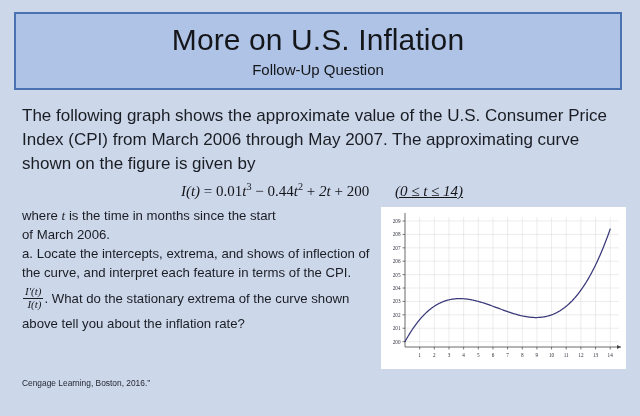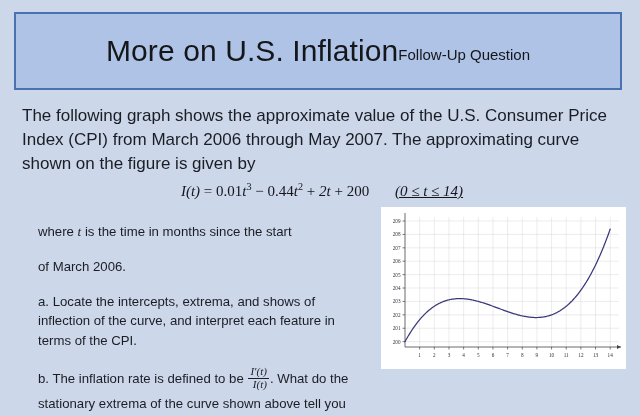--- a/index.html
+++ b/index.html
@@ -19,21 +19,21 @@
   .title-box {
     position: absolute;
     left: 14px;
     top: 12px;
     width: 608px;
     height: 78px;
     box-sizing: border-box;
     border: 2px solid #4a72b0;
     background: #aec3e6;
     display: flex;
-    flex-direction: row;
+    flex-direction: column;
     align-items: center;
     justify-content: center;
   }
   .title-main {
     font-size: 30px;
     color: #15161a;
     line-height: 1.05;
     letter-spacing: 0.1px;
     font-weight: 400;
   }
@@ -74,21 +74,21 @@
   
   .body-left {
     position: absolute;
     left: 22px;
     top: 206px;
     width: 356px;
     font-size: 13.2px;
     line-height: 1.45;
     color: #1a1d24;
   }
-  .body-left p { margin: 16px; }
+  .body-left p { margin: 0; }
   .body-left .mi {
     font-family: "Liberation Serif", serif;
     font-style: italic;
   }
   .q-b {
     margin-top: 3px !important;
     line-height: 1.9;
   }
   .frac {
     display: inline-block;
@@ -150,21 +150,21 @@
   <span class="mi">2t</span>
   <span>+</span>
   <span>200</span>
   <span class="formula-range mi">(0 ≤ t ≤ 14)</span>
 </div>
 
 <div class="body-left">
   <p><span>where </span><span class="mi">t</span><span> is the time in months since the start</span></p>
   <p>of March 2006.</p>
   <p>a. Locate the intercepts, extrema, and shows of inflection of the curve, and interpret each feature in terms of the CPI.</p>
-  <p class="q-b"><span>b. The inflation rate is defined to be </span><span class="frac"><span class="num">I′(t)</span><span class="den">I(t)</span></span><span>. What do the stationary extrema of the curve shown above tell you about the inflation rate?</span></p>
+  <p class="q-b"><span class="frac"><span class="num">I′(t)</span><span class="den">I(t)</span></span><span>. What do the stationary extrema of the curve shown above tell you about the inflation rate?</span></p>
 </div>
 
 <div class="chart-panel">
   <svg id="chart-svg" width="245" height="162" viewBox="0 0 245 162">
       <line x1="38.65753424657534" y1="10" x2="38.65753424657534" y2="140" stroke="#d9d9d9" stroke-width="0.5"></line>
       <line x1="53.31506849315068" y1="10" x2="53.31506849315068" y2="140" stroke="#d9d9d9" stroke-width="0.5"></line>
       <line x1="67.97260273972603" y1="10" x2="67.97260273972603" y2="140" stroke="#d9d9d9" stroke-width="0.5"></line>
       <line x1="82.63013698630137" y1="10" x2="82.63013698630137" y2="140" stroke="#d9d9d9" stroke-width="0.5"></line>
       <line x1="97.2876712328767" y1="10" x2="97.2876712328767" y2="140" stroke="#d9d9d9" stroke-width="0.5"></line>
       <line x1="111.94520547945206" y1="10" x2="111.94520547945206" y2="140" stroke="#d9d9d9" stroke-width="0.5"></line>
@@ -235,13 +235,14 @@
       <text x="19.5" y="42.72474226804133" class="tick-label" text-anchor="end">207</text>
       <line x1="21.5" y1="27.422680412371264" x2="24" y2="27.422680412371264" stroke="#444444" stroke-width="0.7"></line>
       <text x="19.5" y="29.322680412371263" class="tick-label" text-anchor="end">208</text>
       <line x1="21.5" y1="14.02061855670118" x2="24" y2="14.02061855670118" stroke="#444444" stroke-width="0.7"></line>
       <text x="19.5" y="15.92061855670118" class="tick-label" text-anchor="end">209</text>
       <path d="M 24.00 134.64 L 24.73 133.31 L 25.47 132.01 L 26.20 130.73 L 26.93 129.48 L 27.66 128.25 L 28.40 127.05 L 29.13 125.87 L 29.86 124.72 L 30.60 123.58 L 31.33 122.48 L 32.06 121.39 L 32.79 120.33 L 33.53 119.29 L 34.26 118.28 L 34.99 117.29 L 35.73 116.32 L 36.46 115.37 L 37.19 114.45 L 37.92 113.54 L 38.66 112.66 L 39.39 111.80 L 40.12 110.96 L 40.86 110.14 L 41.59 109.34 L 42.32 108.57 L 43.05 107.81 L 43.79 107.08 L 44.52 106.36 L 45.25 105.66 L 45.99 104.99 L 46.72 104.33 L 47.45 103.69 L 48.18 103.07 L 48.92 102.47 L 49.65 101.89 L 50.38 101.33 L 51.12 100.78 L 51.85 100.26 L 52.58 99.75 L 53.32 99.26 L 54.05 98.78 L 54.78 98.33 L 55.51 97.89 L 56.25 97.47 L 56.98 97.06 L 57.71 96.67 L 58.45 96.30 L 59.18 95.94 L 59.91 95.60 L 60.64 95.27 L 61.38 94.96 L 62.11 94.66 L 62.84 94.38 L 63.58 94.12 L 64.31 93.87 L 65.04 93.63 L 65.77 93.41 L 66.51 93.20 L 67.24 93.01 L 67.97 92.82 L 68.71 92.66 L 69.44 92.50 L 70.17 92.36 L 70.90 92.23 L 71.64 92.12 L 72.37 92.01 L 73.10 91.92 L 73.84 91.84 L 74.57 91.78 L 75.30 91.72 L 76.03 91.67 L 76.77 91.64 L 77.50 91.62 L 78.23 91.61 L 78.97 91.61 L 79.70 91.62 L 80.43 91.63 L 81.16 91.66 L 81.90 91.70 L 82.63 91.75 L 83.36 91.81 L 84.10 91.88 L 84.83 91.95 L 85.56 92.04 L 86.29 92.13 L 87.03 92.24 L 87.76 92.35 L 88.49 92.46 L 89.23 92.59 L 89.96 92.72 L 90.69 92.87 L 91.42 93.01 L 92.16 93.17 L 92.89 93.33 L 93.62 93.50 L 94.36 93.67 L 95.09 93.85 L 95.82 94.04 L 96.55 94.23 L 97.29 94.43 L 98.02 94.64 L 98.75 94.85 L 99.49 95.06 L 100.22 95.28 L 100.95 95.50 L 101.68 95.73 L 102.42 95.96 L 103.15 96.20 L 103.88 96.43 L 104.62 96.68 L 105.35 96.92 L 106.08 97.17 L 106.82 97.43 L 107.55 97.68 L 108.28 97.94 L 109.01 98.20 L 109.75 98.46 L 110.48 98.72 L 111.21 98.99 L 111.95 99.26 L 112.68 99.53 L 113.41 99.80 L 114.14 100.07 L 114.88 100.34 L 115.61 100.61 L 116.34 100.88 L 117.08 101.16 L 117.81 101.43 L 118.54 101.70 L 119.27 101.97 L 120.01 102.24 L 120.74 102.51 L 121.47 102.78 L 122.21 103.05 L 122.94 103.32 L 123.67 103.58 L 124.40 103.84 L 125.14 104.10 L 125.87 104.36 L 126.60 104.62 L 127.34 104.87 L 128.07 105.12 L 128.80 105.37 L 129.53 105.61 L 130.27 105.85 L 131.00 106.09 L 131.73 106.32 L 132.47 106.55 L 133.20 106.78 L 133.93 107.00 L 134.66 107.21 L 135.40 107.42 L 136.13 107.63 L 136.86 107.83 L 137.60 108.02 L 138.33 108.21 L 139.06 108.40 L 139.79 108.57 L 140.53 108.74 L 141.26 108.91 L 141.99 109.06 L 142.73 109.22 L 143.46 109.36 L 144.19 109.49 L 144.92 109.62 L 145.66 109.74 L 146.39 109.86 L 147.12 109.96 L 147.86 110.06 L 148.59 110.15 L 149.32 110.23 L 150.05 110.30 L 150.79 110.36 L 151.52 110.41 L 152.25 110.45 L 152.99 110.49 L 153.72 110.51 L 154.45 110.52 L 155.18 110.52 L 155.92 110.52 L 156.65 110.50 L 157.38 110.47 L 158.12 110.43 L 158.85 110.37 L 159.58 110.31 L 160.32 110.23 L 161.05 110.15 L 161.78 110.05 L 162.51 109.94 L 163.25 109.81 L 163.98 109.67 L 164.71 109.52 L 165.45 109.36 L 166.18 109.19 L 166.91 109.00 L 167.64 108.79 L 168.38 108.57 L 169.11 108.34 L 169.84 108.10 L 170.58 107.84 L 171.31 107.56 L 172.04 107.27 L 172.77 106.96 L 173.51 106.64 L 174.24 106.31 L 174.97 105.95 L 175.71 105.59 L 176.44 105.20 L 177.17 104.80 L 177.90 104.38 L 178.64 103.95 L 179.37 103.50 L 180.10 103.03 L 180.84 102.55 L 181.57 102.04 L 182.30 101.52 L 183.03 100.98 L 183.77 100.43 L 184.50 99.85 L 185.23 99.26 L 185.97 98.65 L 186.70 98.01 L 187.43 97.36 L 188.16 96.69 L 188.90 96.00 L 189.63 95.29 L 190.36 94.56 L 191.10 93.82 L 191.83 93.05 L 192.56 92.26 L 193.29 91.44 L 194.03 90.61 L 194.76 89.76 L 195.49 88.88 L 196.23 87.99 L 196.96 87.07 L 197.69 86.13 L 198.42 85.17 L 199.16 84.18 L 199.89 83.18 L 200.62 82.15 L 201.36 81.09 L 202.09 80.02 L 202.82 78.92 L 203.55 77.79 L 204.29 76.65 L 205.02 75.48 L 205.75 74.28 L 206.49 73.06 L 207.22 71.82 L 207.95 70.55 L 208.68 69.25 L 209.42 67.94 L 210.15 66.59 L 210.88 65.22 L 211.62 63.82 L 212.35 62.40 L 213.08 60.95 L 213.82 59.48 L 214.55 57.98 L 215.28 56.45 L 216.01 54.90 L 216.75 53.31 L 217.48 51.71 L 218.21 50.07 L 218.95 48.40 L 219.68 46.71 L 220.41 44.99 L 221.14 43.24 L 221.88 41.46 L 222.61 39.65 L 223.34 37.82 L 224.08 35.95 L 224.81 34.06 L 225.54 32.13 L 226.27 30.18 L 227.01 28.20 L 227.74 26.18 L 228.47 24.14 L 229.21 22.06" fill="none" stroke="#39397a" stroke-width="1.25" stroke-linejoin="round" stroke-linecap="round"></path>
     </svg>
 </div>
 
 <div class="ack">
+  <div>Cengage Learning, Boston, 2016.”</div>
 </div>
 
 </body></html>

